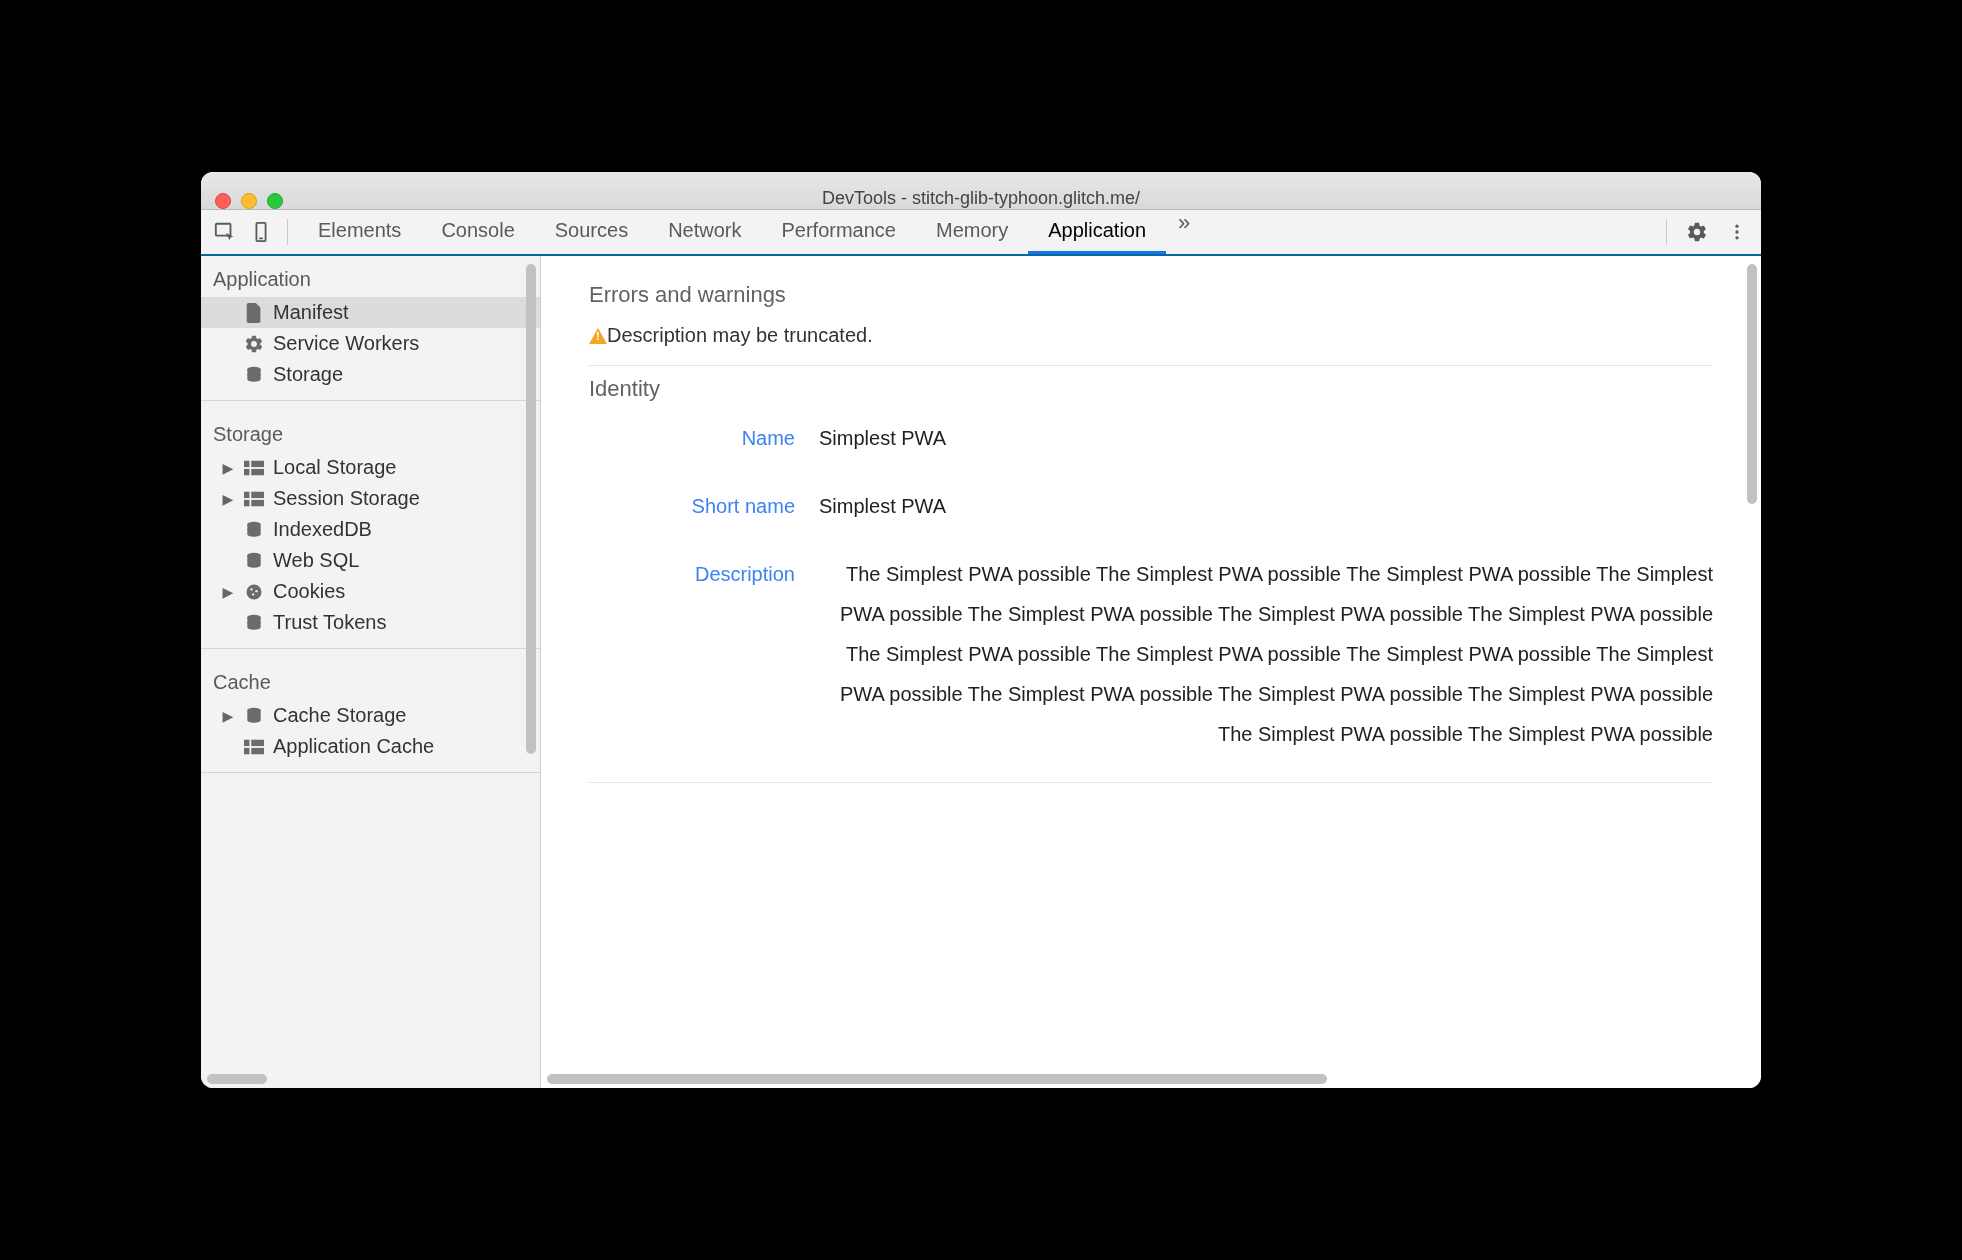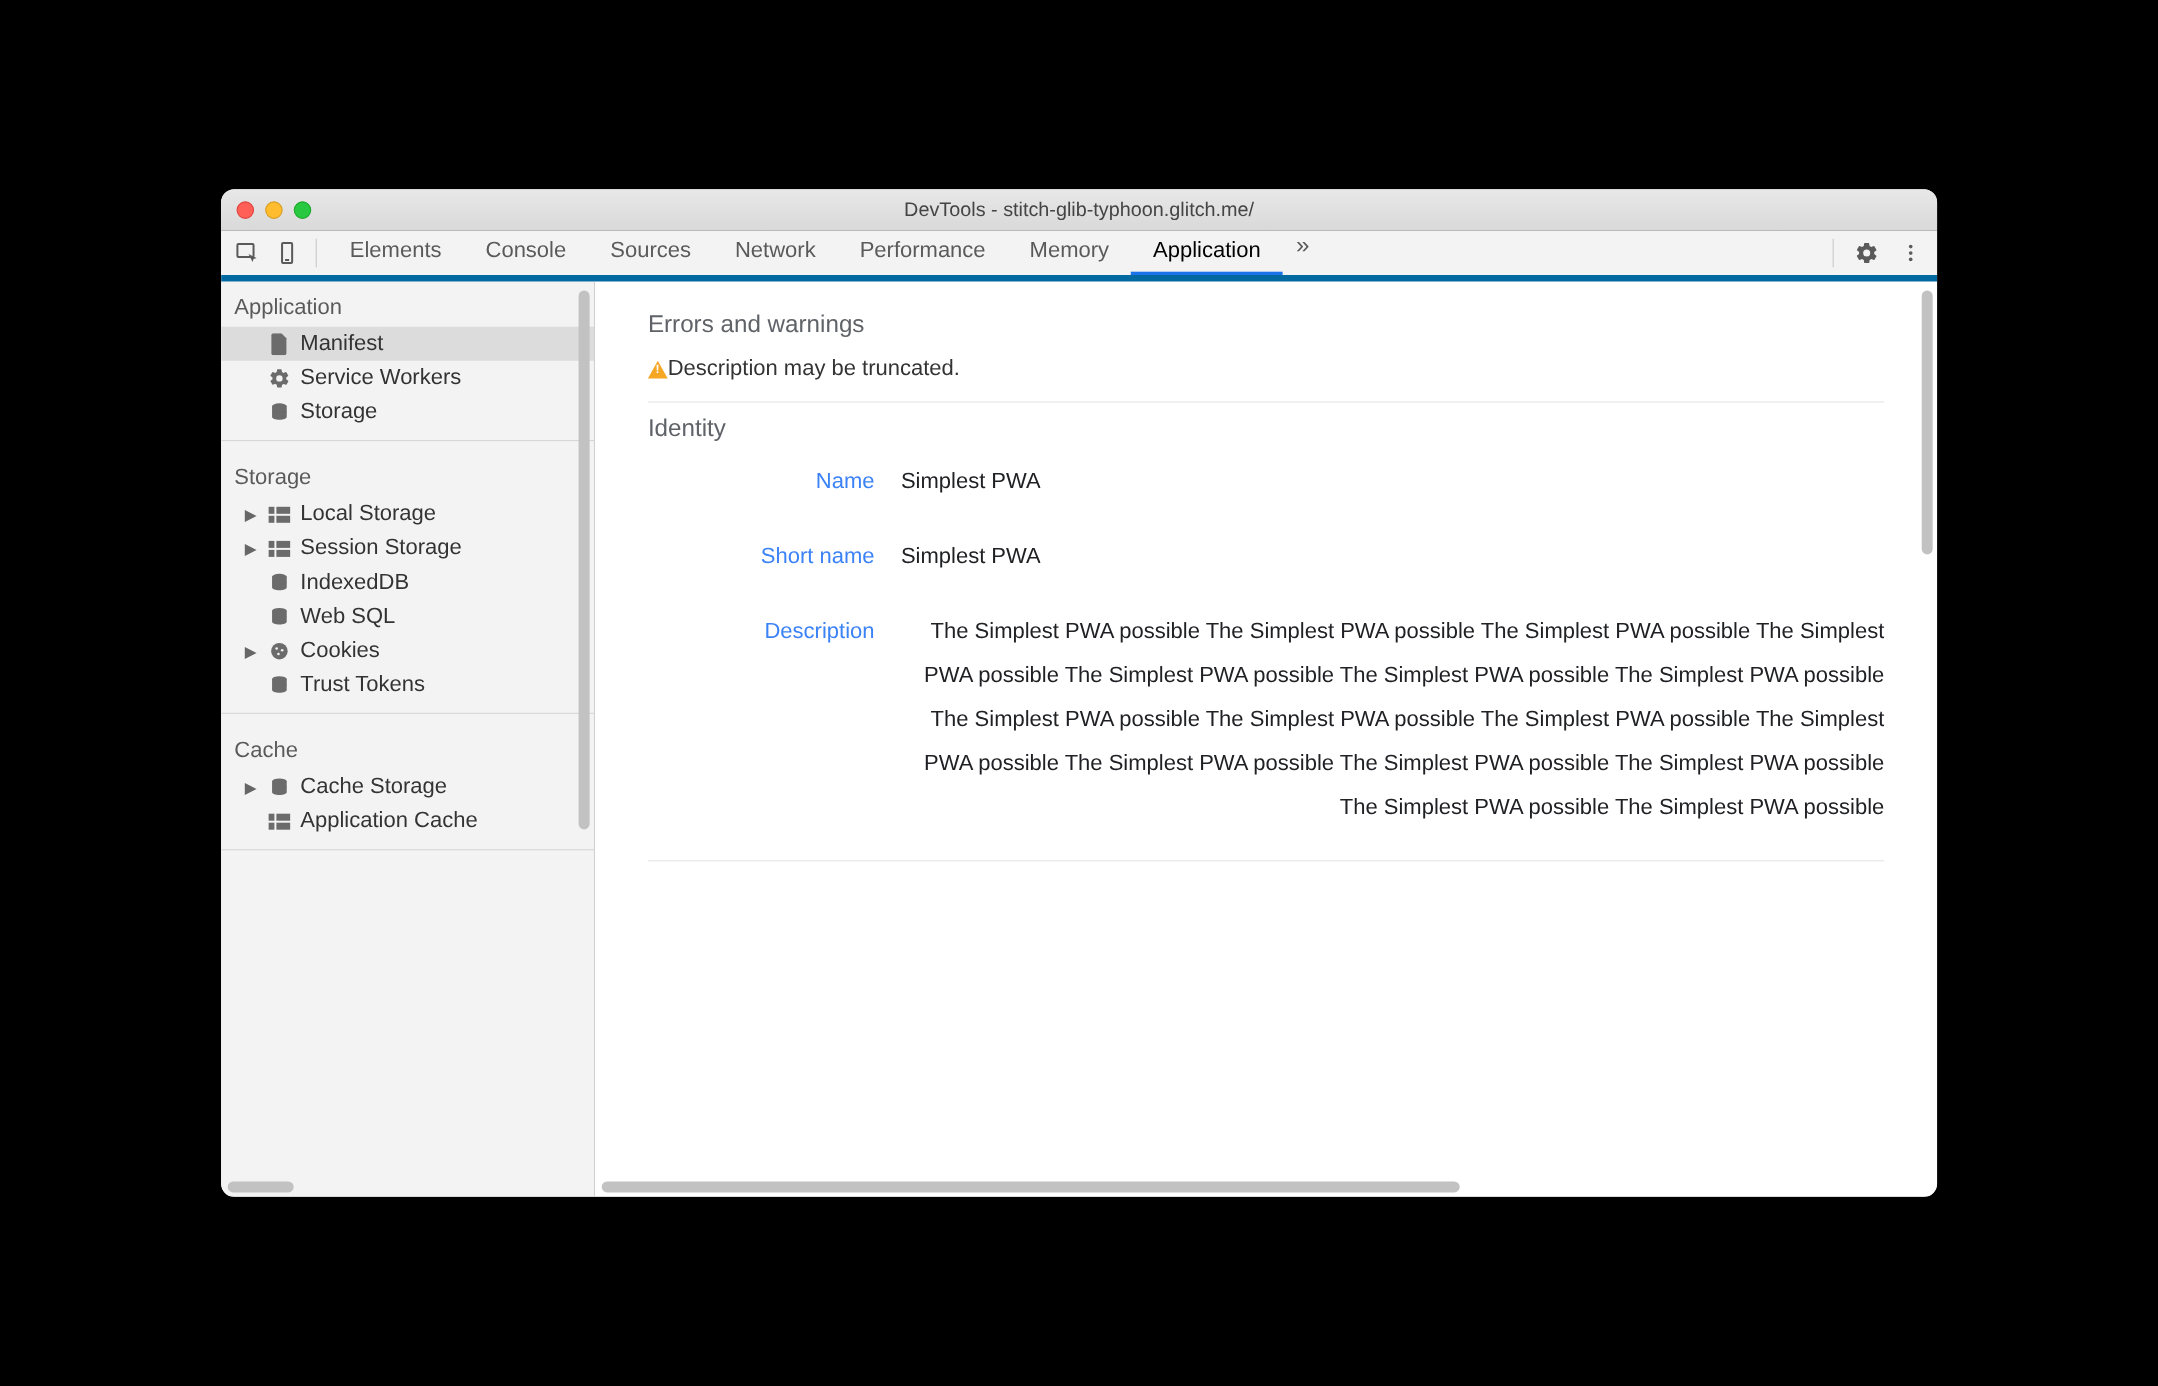--- a/index.html
+++ b/index.html
@@ -22,41 +22,41 @@
     display: flex;
     flex-direction: column;
     overflow: hidden;
     position: relative;
   }
   .titlebar {
     height: 38px;
     background: linear-gradient(#e8e8e8, #d9d9d9);
     border-bottom: 1px solid #b9b9b9;
     display: flex;
-    align-items: center;
+    align-items: flex-end;
     padding: 0 14px;
     flex-shrink: 0;
   }
   .traffic-lights { display: flex; gap: 10px; }
   .tl { width: 16px; height: 16px; border-radius: 50%; }
   .tl.red { background: #ff5f57; border: 1px solid #e0443e; }
   .tl.yellow { background: #febc2e; border: 1px solid #d89d22; }
   .tl.green { background: #28c840; border: 1px solid #1daa2d; }
   .title-center {
     position: absolute;
     left: 0; right: 0;
     text-align: center;
     font-size: 18px;
     color: #444;
     pointer-events: none;
   }
   .toolbar {
     height: 46px;
     background: #f3f3f3;
-    border-bottom: 6px solid #0369a1;
+    border-bottom: 2px solid #0369a1;
     display: flex;
     align-items: center;
     padding: 0 8px;
     gap: 4px;
     flex-shrink: 0;
   }
   .toolbar-icon {
     width: 32px; height: 32px;
     display: flex; align-items: center; justify-content: center;
     color: #5a5a5a;

